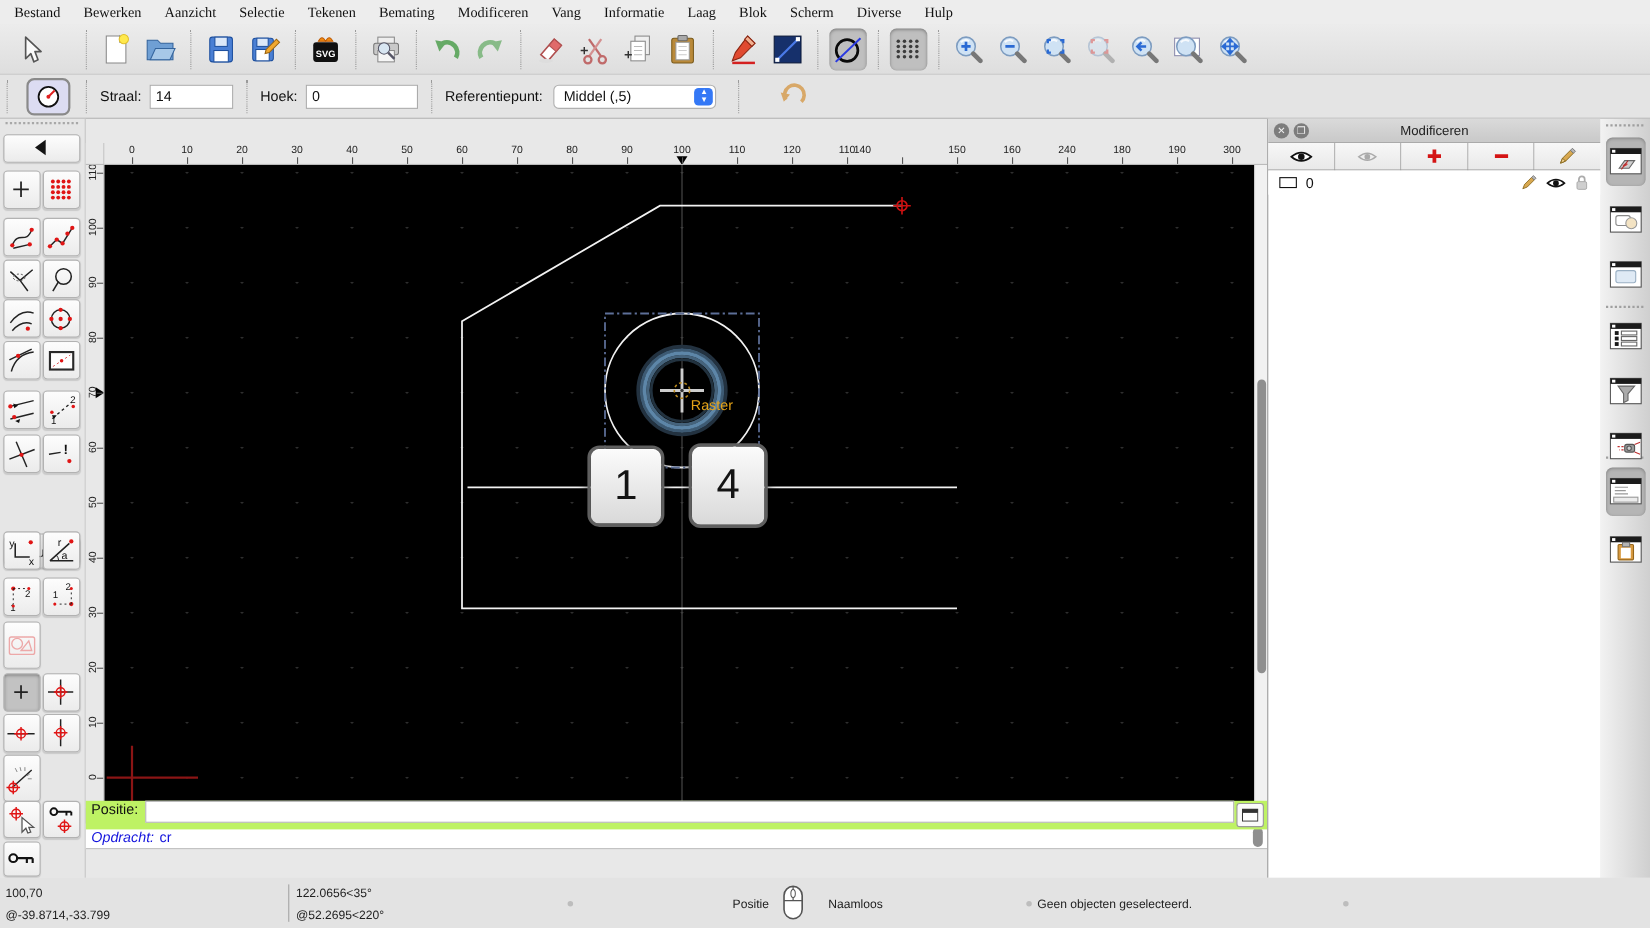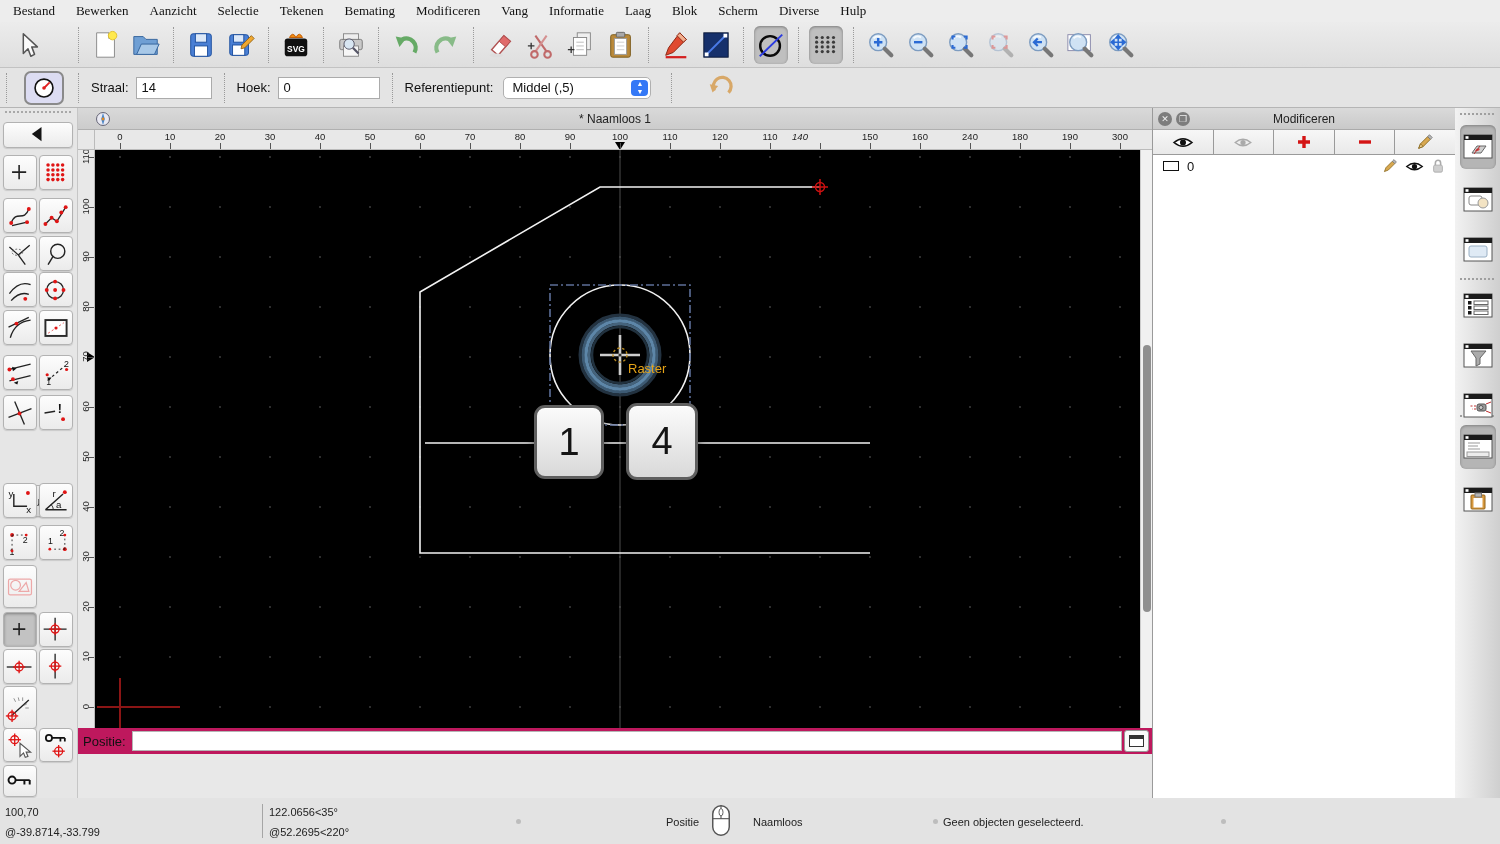--- a/index.html
+++ b/index.html
@@ -107,22 +107,22 @@
     background:#8f8f8f; border-radius:4.5px; }
   #scaleInd { position:absolute; right:2px; top:0; font-size:12px; color:#111; }
 
   #cmdrow { left:78px; top:748px; width:1074px; height:24px; background:#fff;
     border-top:1px solid #bdbdbd; border-bottom:1px solid #bdbdbd;
     display:flex; align-items:center; padding-left:5px; font-size:13px; }
   #cmdrow .lbl { color:#1414dd; font-style:italic; }
   #cmdrow .val { color:#1414dd; margin-left:5px; }
   #cmdrow .thumb { position:absolute; right:4px; top:3px; width:9px; height:18px;
     background:#8f8f8f; border-radius:4.5px; }
-  #posrow { left:78px; top:728px; width:1074px; height:26px; background:#be185d;
-    display:flex; align-items:center; padding-left:5px; font-size:13px; color:#111; }
+  #posrow { left:78px; top:728px; width:1074px; height:26px; background:#bef264;
+    display:flex; align-items:flex-start; padding-left:5px; font-size:13px; color:#111; }
   #posrow input { margin-left:6px; width:990px; height:20px; background:#fff;
     border:1px solid #b5b5b5; font-size:13px; padding:0 4px; }
   #winBtn { position:absolute; right:3px; top:2px; width:25px; height:22px;
     background:#fafafa; border:1px solid #999; border-radius:3px;
     display:flex; align-items:center; justify-content:center; }
 
   
   #layers { left:1152px; top:108px; width:303px; height:690px; background:#fff;
     border-left:1px solid #9a9a9a; }
   #layersTitle { position:absolute; left:0; top:0; width:100%; height:22px;
@@ -656,28 +656,20 @@
         </svg>
       </div>
       <div class="palbtn" style="top: 657px; height: 32px; left: 3px; width: 34px;">
         <svg viewBox="0 0 34 34">
           <circle cx="8" cy="16" r="4" fill="none" stroke="#111" stroke-width="2.2"></circle>
           <path d="M12 16 H28 M22 16 v5 M28 16 v5" stroke="#111" stroke-width="2.2"></path>
         </svg>
       </div>
     </div>
 
-  <div id="docTitle" class="abs">
-    <svg class="compass" viewBox="0 0 16 16">
-      <circle cx="8" cy="8" r="6.5" fill="#e9e9f2" stroke="#667"></circle>
-      <path d="M8 2 L9.8 8 L8 14 L6.2 8 Z" fill="#4a86c8"></path>
-      <circle cx="8" cy="8" r="1.4" fill="#e08820"></circle>
-    </svg>
-    <span>* Naamloos 1</span>
-  </div>
 
   <div id="rulerCorner" class="abs"></div>
   <div id="hruler" class="abs">
     <div id="hmarker" style="left: 520px;"></div>
   <span class="num" style="left: 10px;">0</span>
       <div class="tick" style="left: 25px;"></div>
       <span class="num" style="left: 60px;">10</span>
       <div class="tick" style="left: 75px;"></div>
       <span class="num" style="left: 110px;">20</span>
       <div class="tick" style="left: 125px;"></div>
@@ -696,21 +688,21 @@
       <span class="num" style="left: 460px;">90</span>
       <div class="tick" style="left: 475px;"></div>
       <span class="num" style="left: 510px;">100</span>
       <div class="tick" style="left: 525px;"></div>
       <span class="num" style="left: 560px;">110</span>
       <div class="tick" style="left: 575px;"></div>
       <span class="num" style="left: 610px;">120</span>
       <div class="tick" style="left: 625px;"></div>
       <span class="num" style="left: 660px;">110</span>
       <div class="tick" style="left: 675px;"></div>
-      <span class="num" style="left: 690px; font-style: italic;">140</span>
+      <span class="num" style="left: 674px;">140</span>
       <div class="tick" style="left: 725px;"></div>
       <span class="num" style="left: 760px;">150</span>
       <div class="tick" style="left: 775px;"></div>
       <span class="num" style="left: 810px;">160</span>
       <div class="tick" style="left: 825px;"></div>
       <span class="num" style="left: 860px;">240</span>
       <div class="tick" style="left: 875px;"></div>
       <span class="num" style="left: 910px;">180</span>
       <div class="tick" style="left: 925px;"></div>
       <span class="num" style="left: 960px;">190</span>
@@ -787,20 +779,25 @@
     </svg>
     <div id="rasterLabel">Raster</div>
     <div id="key1" class="keycap">1</div>
     <div id="key4" class="keycap">4</div>
   </div>
 
   <div id="vscroll" class="abs">
     <div class="thumb"></div>
   </div>
 
+  <div id="cmdrow" class="abs">
+    <span class="lbl">Opdracht:</span>
+    <span class="val">cr</span>
+    <div class="thumb"></div>
+  </div>
   <div id="posrow" class="abs">
     <span>Positie:</span>
     <input value="" style="">
     <div id="winBtn">
       <svg width="15" height="12" viewBox="0 0 15 12">
         <rect x="0.5" y="0.5" width="14" height="11" fill="#fff" stroke="#333"></rect>
         <rect x="0.5" y="0.5" width="14" height="3.5" fill="#333"></rect>
       </svg>
     </div>
   </div>

